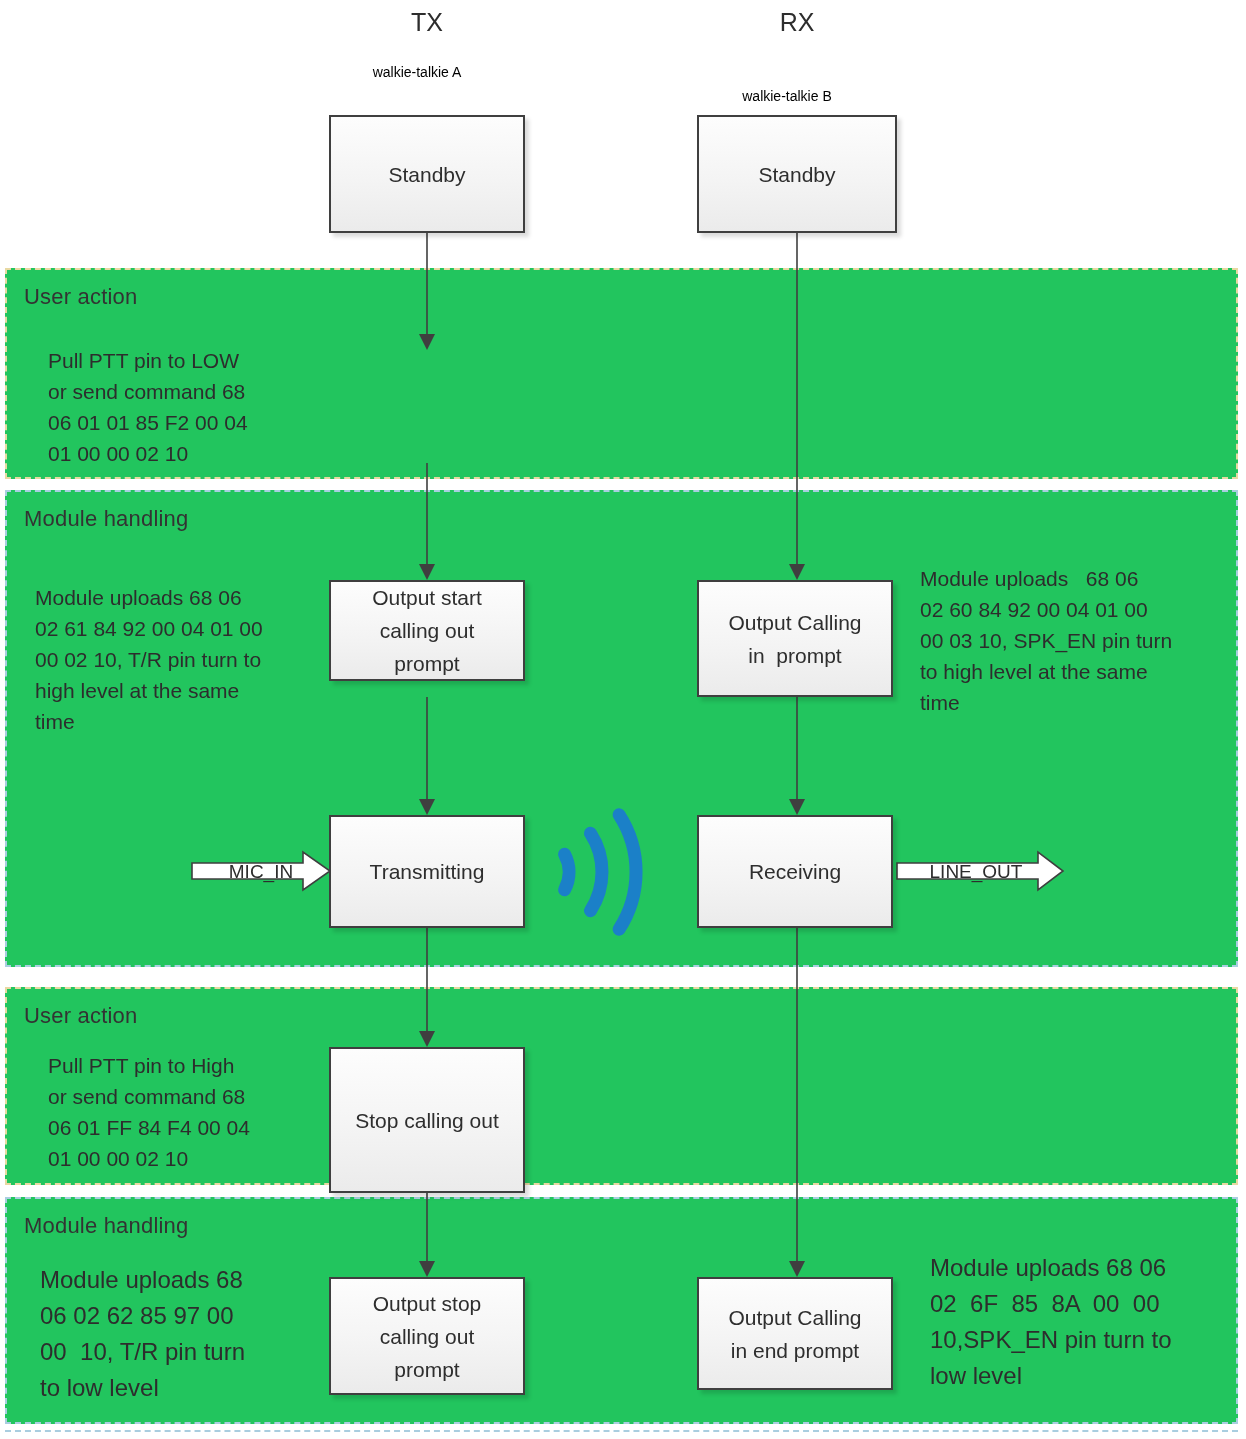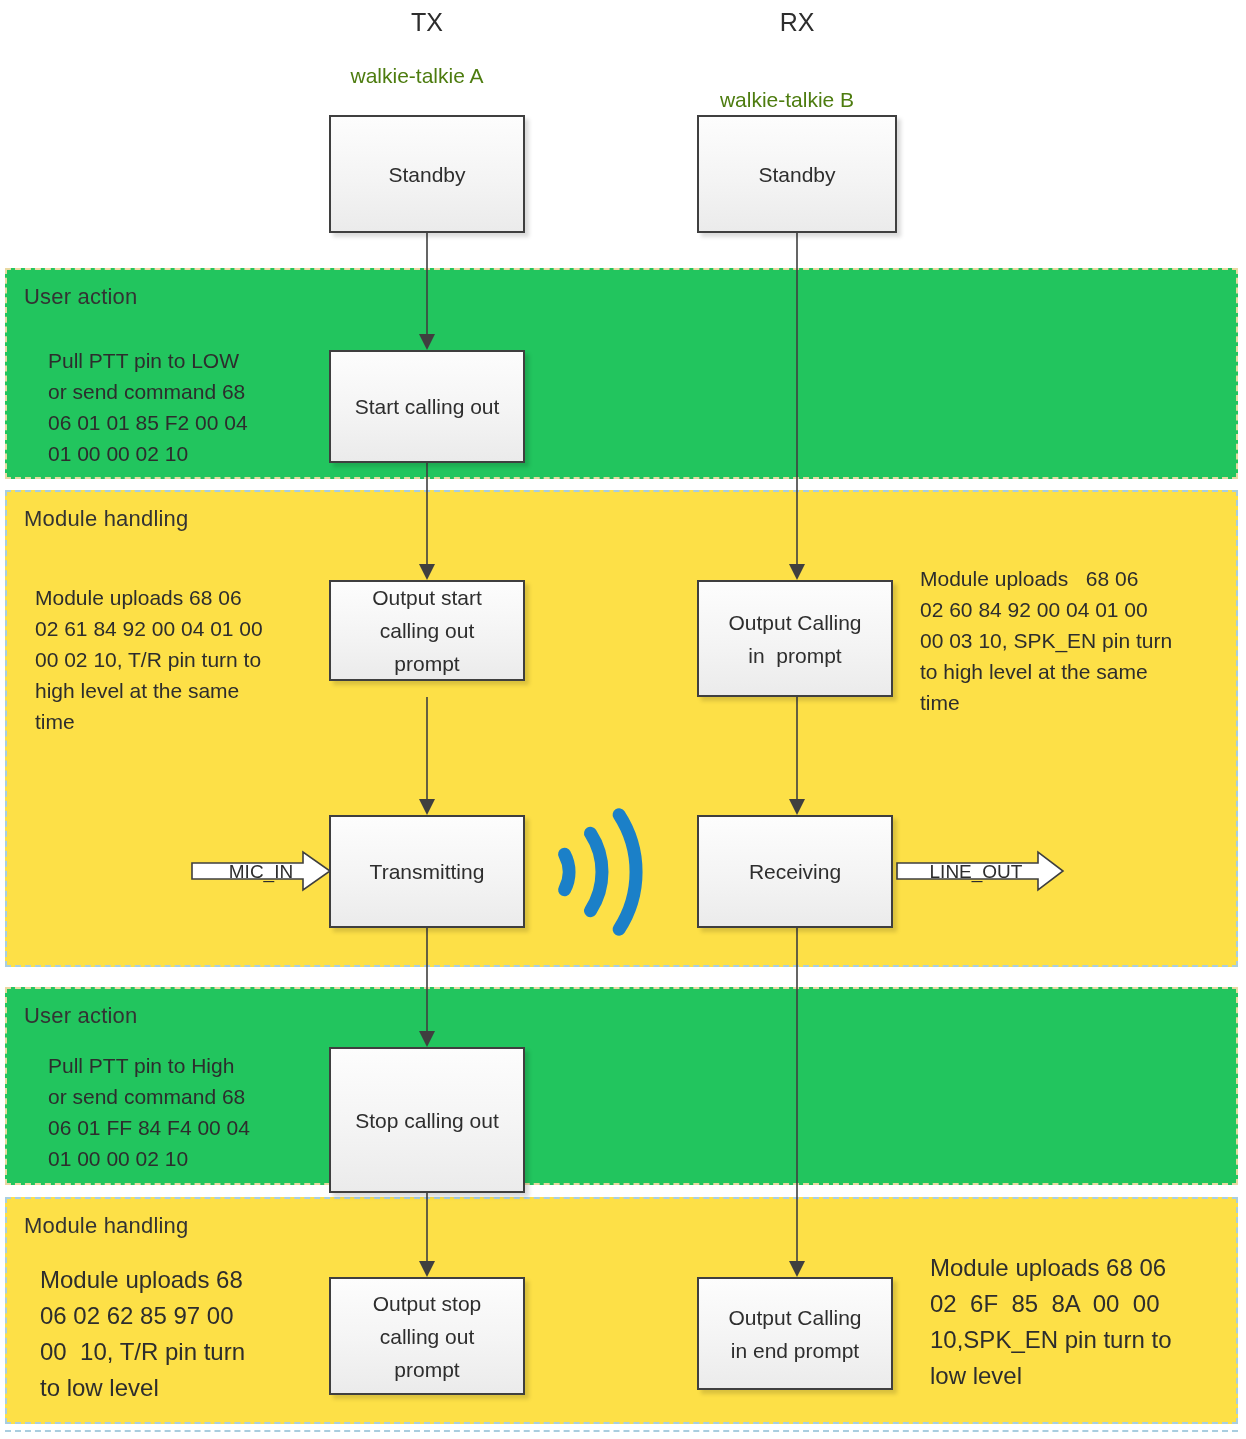--- a/index.html
+++ b/index.html
@@ -4,34 +4,34 @@
 <style>
   html,body { margin:0; padding:0; background:#ffffff; }
   .canvas {
     position:relative; width:1246px; height:1439px;
     background:#ffffff; overflow:hidden;
     font-family:"Liberation Sans", sans-serif; color:#2d2d2d;
   }
   
   .band { position:absolute; left:5px; width:1229px; border:2px dashed; box-sizing:content-box; }
   .band.user   { border-color:#e8d9a2; background:#22c55e; }
-  .band.module { border-color:#a9cee0; background:#fde047; }
+  .band.module { border-color:#a9cee0; background:#22c55e; }
   .band-label { position:absolute; left:17px; top:14px; font-size:22px; color:#333; letter-spacing:0.2px; }
   
   .fbox {
     position:absolute; border:2px solid #3f3f3f;
     background:linear-gradient(180deg,#fdfdfd 0%,#f4f4f4 55%,#ebebeb 100%);
     box-shadow:4px 4px 4px rgba(0,0,0,0.14);
     display:flex; align-items:center; justify-content:center;
     text-align:center; font-size:21px; line-height:33px; color:#2e2e2e;
     white-space:pre-wrap; box-sizing:border-box;
   }
   
   .colhead  { position:absolute; text-align:center; font-size:25px; color:#2d2d2d; }
-  .devlabel { position:absolute; text-align:center; font-size:21px; color:#4d7c0f; }
+  .devlabel { position:absolute; text-align:center; font-size:14px; color:#000000; }
   
   .ann { position:absolute; font-size:21px; line-height:31px; color:#2d2d2d; white-space:pre-wrap; }
   .ann.big { font-size:24px; line-height:36px; }
   svg.overlay { position:absolute; left:0; top:0; pointer-events:none; }
   .cutline { position:absolute; left:5px; top:1430px; width:1233px; border-top:2px dashed #a9cee0; }
 </style>
 </head>
 <body>
 
 <div class="canvas">
@@ -90,21 +90,20 @@
       <path d="M 619.1 814.8 A 105 105 0 0 1 619.1 929.2"></path>
     </g>
   </svg>
 
   <div class="colhead" style="left:329px; top:8px; width:196px;">TX</div>
   <div class="colhead" style="left:697px; top:8px; width:200px;">RX</div>
   <div class="devlabel" style="left:319px; top:64px; width:196px;">walkie-talkie A</div>
   <div class="devlabel" style="left:687px; top:64px; width:200px;margin-top:24px;">walkie-talkie B</div>
 
   <div class="fbox" style="left:329px; top:115px;  width:196px; height:118px;">Standby</div>
-  <div class="fbox" style="left:329px; top:350px;  width:196px; height:113px;">Start calling out</div>
   <div class="fbox" style="left:329px; top:580px;  width:196px; height:101px;">Output start
 calling out
 prompt</div>
   <div class="fbox" style="left:329px; top:815px;  width:196px; height:113px;">Transmitting</div>
   <div class="fbox" style="left:329px; top:1047px; width:196px; height:146px;">Stop calling out</div>
   <div class="fbox" style="left:329px; top:1277px; width:196px; height:118px;">Output stop
 calling out
 prompt</div>
 
   <div class="fbox" style="left:697px; top:115px;  width:200px; height:118px;">Standby</div>

